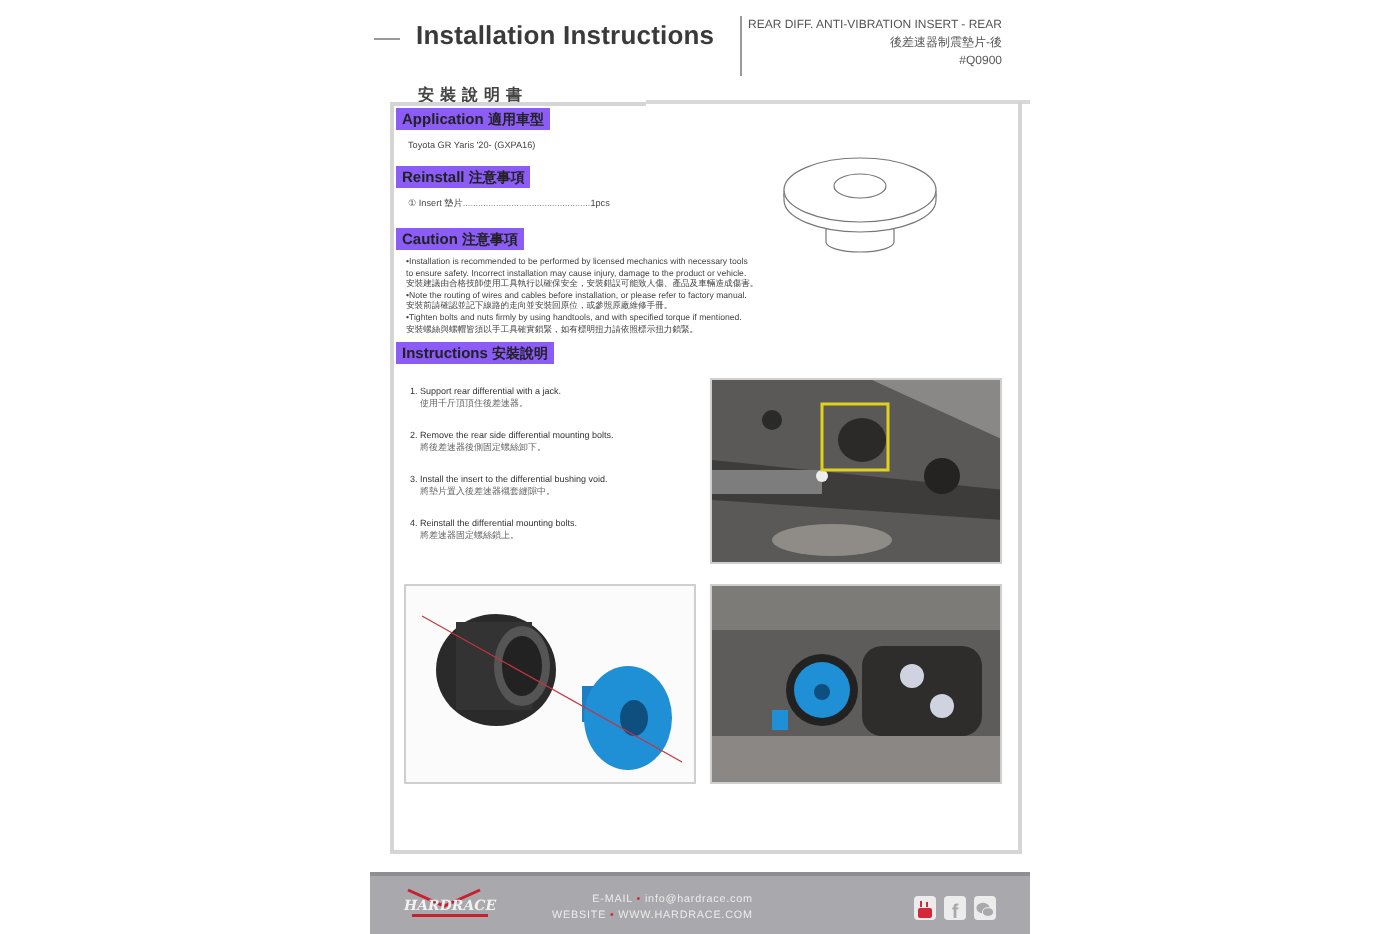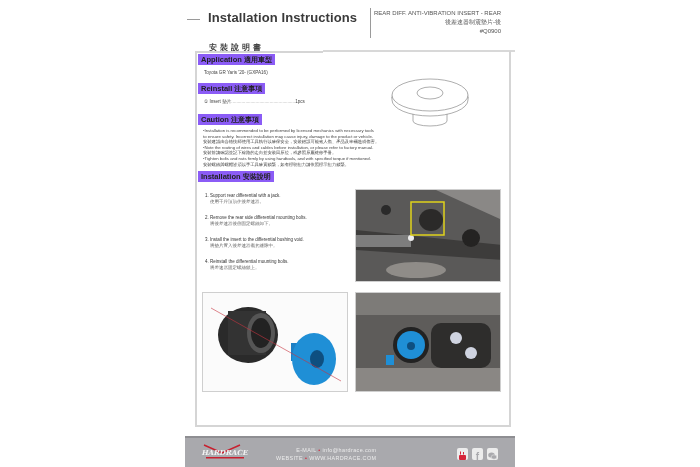--- a/index.html
+++ b/index.html
@@ -65,21 +65,21 @@
   <div>•Installation is recommended to be performed by licensed mechanics with necessary tools</div>
   <div>  to ensure safety. Incorrect installation may cause injury, damage to the product or vehicle.</div>
   <div>  安裝建議由合格技師使用工具執行以確保安全，安裝錯誤可能致人傷、產品及車輛造成傷害。</div>
   <div>•Note the routing of wires and cables before installation, or please refer to factory manual.</div>
   <div>  安裝前請確認並記下線路的走向並安裝回原位，或參照原廠維修手冊。</div>
   <div>•Tighten bolts and nuts firmly by using handtools, and with specified torque if mentioned.</div>
   <div>  安裝螺絲與螺帽皆須以手工具確實鎖緊，如有標明扭力請依照標示扭力鎖緊。</div>
 </div>
 
 <div class="sec" style="top:171px;">
-  <span>Installation</span>
+  <span>Instructions</span>
   <span class="cn">安裝說明</span>
 </div>
 <div class="step" style="top:193px;">
   <div>1. Support rear differential with a jack.</div>
   <div class="cn">使用千斤頂頂住後差速器。</div>
 </div>
 <div class="step" style="top:215px;">
   <div>2. Remove the rear side differential mounting bolts.</div>
   <div class="cn">將後差速器後側固定螺絲卸下。</div>
 </div>

